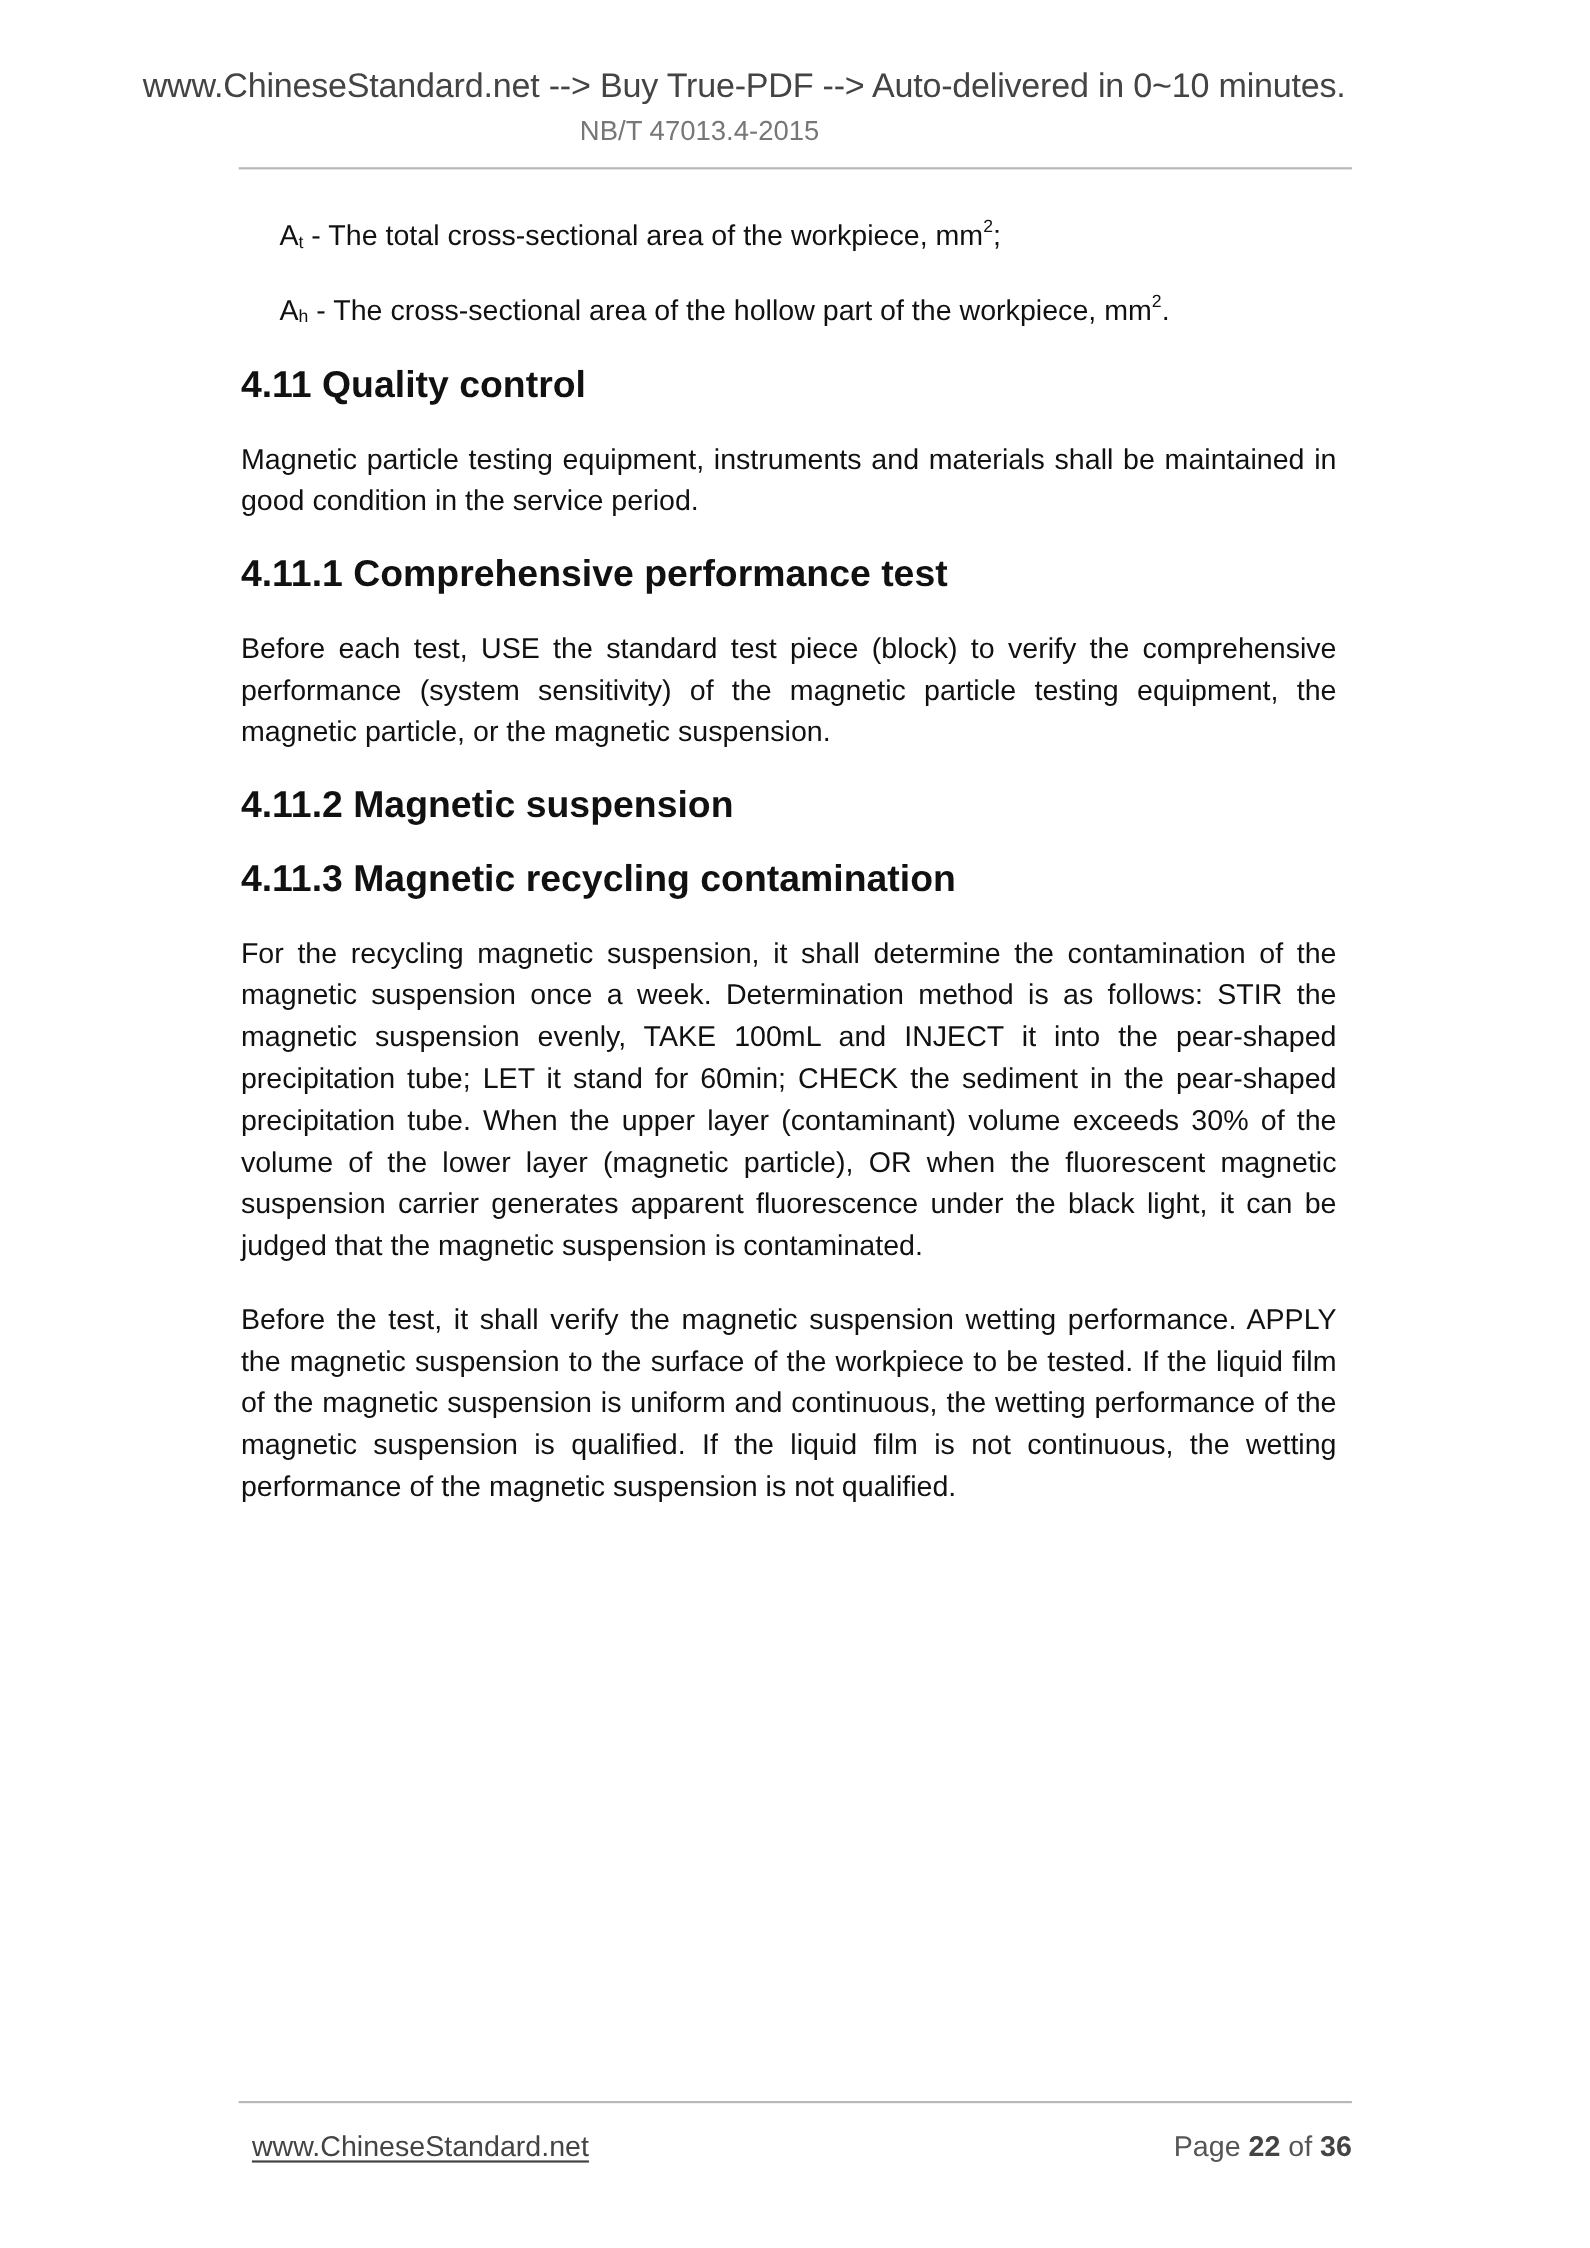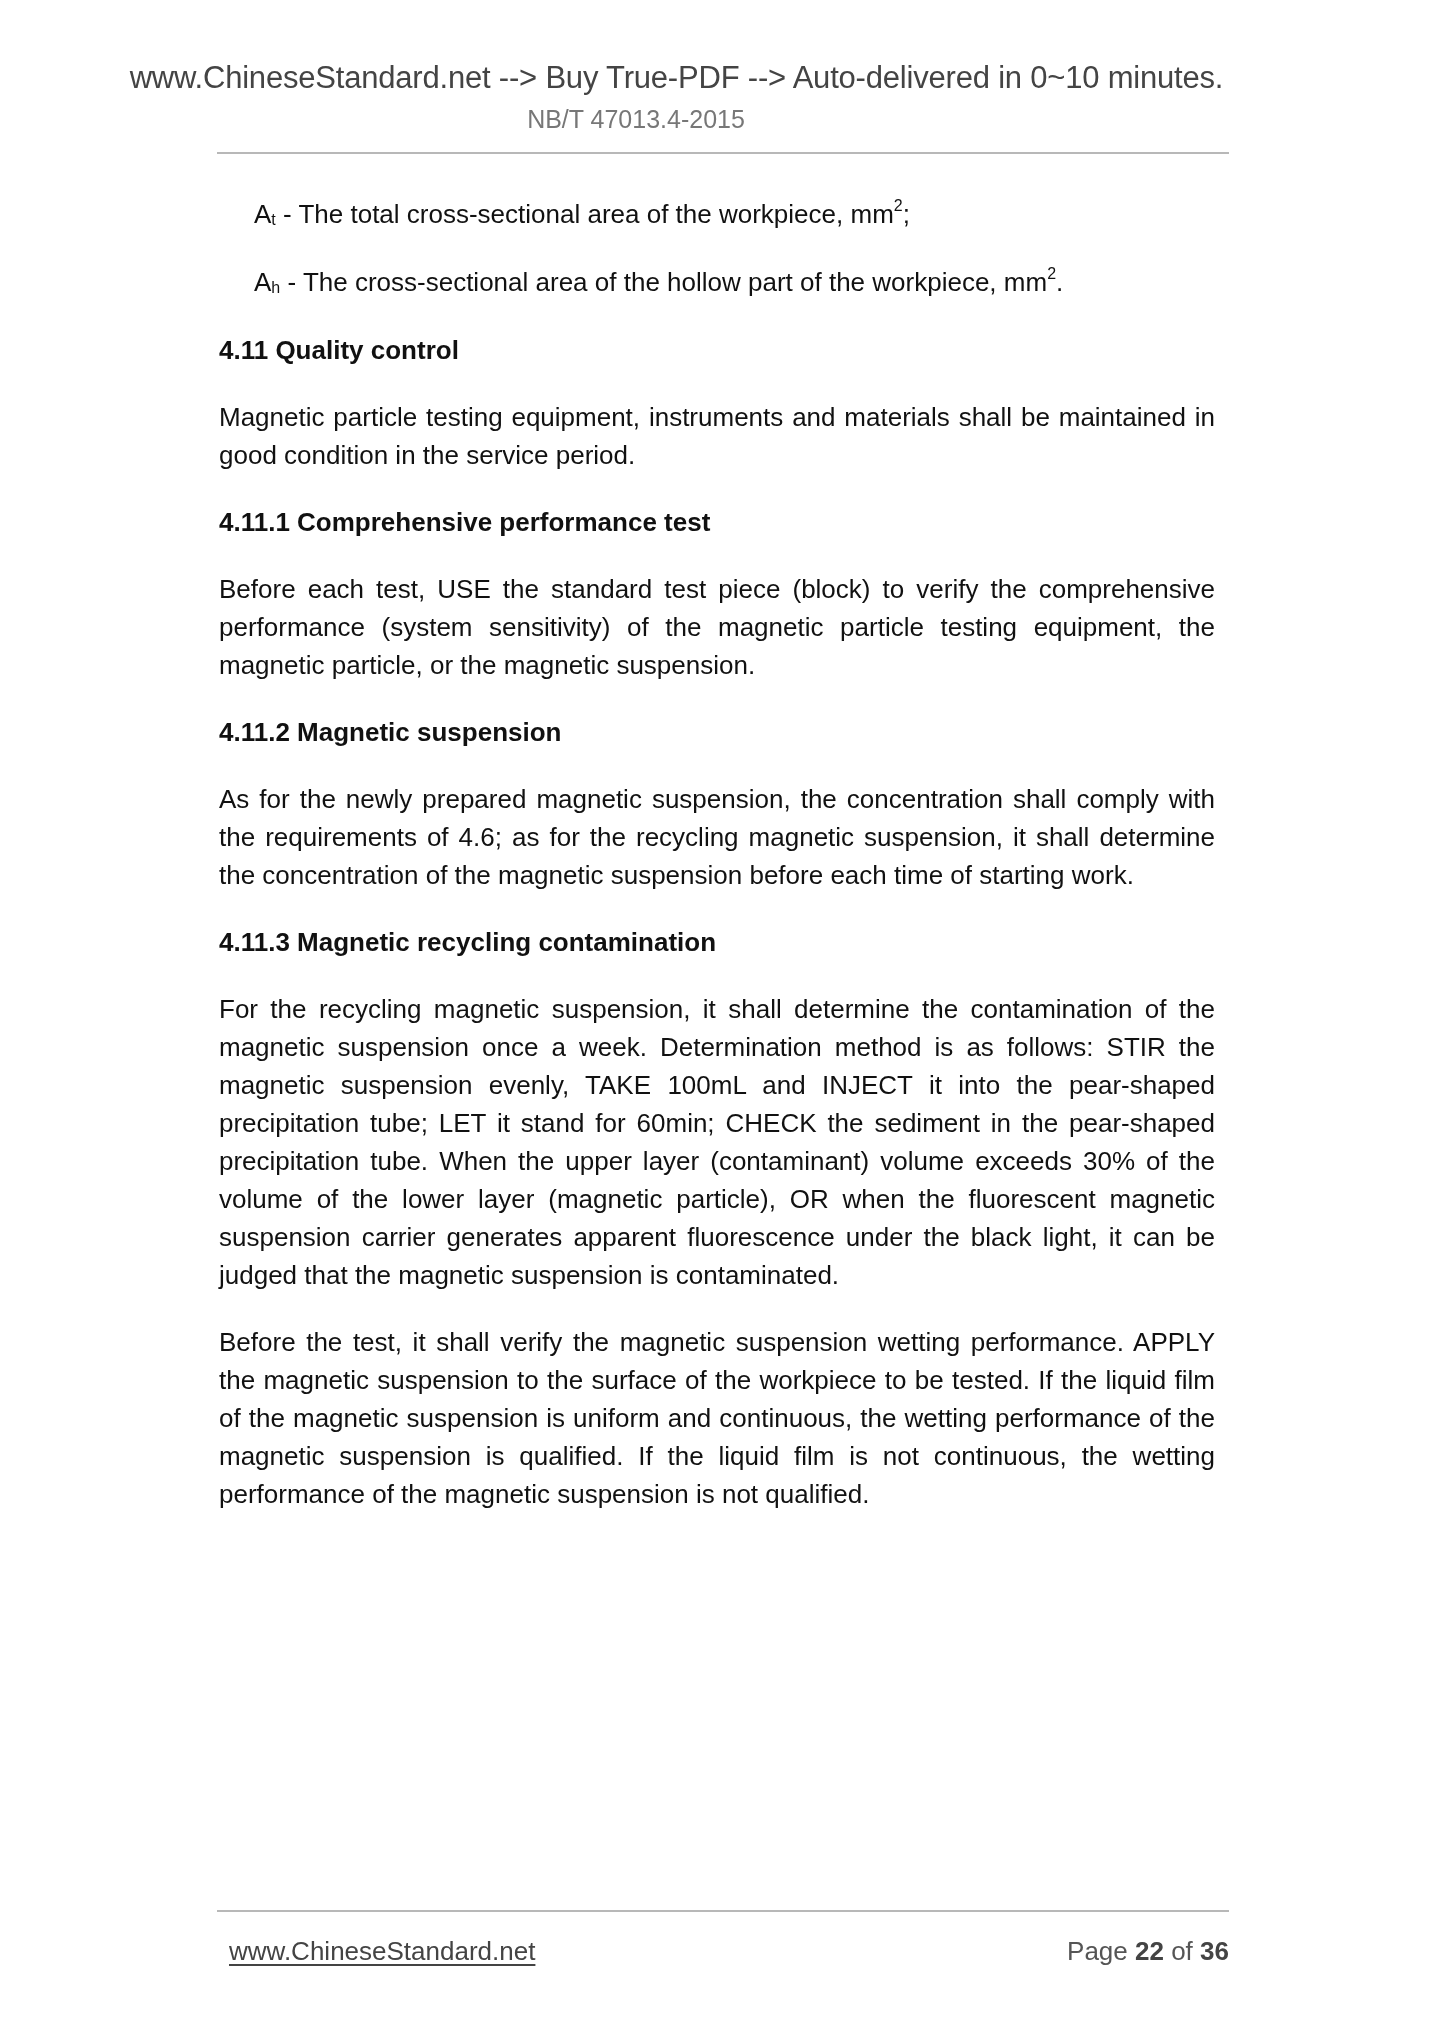--- a/index.html
+++ b/index.html
@@ -68,21 +68,21 @@
       font-size: 16px;
       vertical-align: -2px;
       line-height: 0;
     }
     .def-line sup {
       font-size: 16px;
       vertical-align: 12px;
       line-height: 0;
     }
     h2.sec {
-      font-size: 26px;
+      font-size: 34px;
       font-weight: bold;
       margin: 0 0 29px 0;
       line-height: 38px;
     }
     p.para {
       margin: 0 16px 29px 0;
       text-align: justify;
       text-align-last: left;
     }
     .page-footer {
@@ -133,21 +133,20 @@
 
   <div class="def-line"><span>A</span><sub>h</sub><span> - The cross-sectional area of the hollow part of the workpiece, mm</span><sup>2</sup><span>.</span></div>
 
   <h2 class="sec">4.11 Quality control</h2>
   <p class="para">Magnetic particle testing equipment, instruments and materials shall be maintained in good condition in the service period.</p>
 
   <h2 class="sec">4.11.1 Comprehensive performance test</h2>
   <p class="para">Before each test, USE the standard test piece (block) to verify the comprehensive performance (system sensitivity) of the magnetic particle testing equipment, the magnetic particle, or the magnetic suspension.</p>
 
   <h2 class="sec">4.11.2 Magnetic suspension</h2>
-  <p class="para">As for the newly prepared magnetic suspension, the concentration shall comply with the requirements of 4.6; as for the recycling magnetic suspension, it shall determine the concentration of the magnetic suspension before each time of starting work.</p>
 
   <h2 class="sec">4.11.3 Magnetic recycling contamination</h2>
   <p class="para">For the recycling magnetic suspension, it shall determine the contamination of the magnetic suspension once a week. Determination method is as follows: STIR the magnetic suspension evenly, TAKE 100mL and INJECT it into the pear-shaped precipitation tube; LET it stand for 60min; CHECK the sediment in the pear-shaped precipitation tube. When the upper layer (contaminant) volume exceeds 30% of the volume of the lower layer (magnetic particle), OR when the fluorescent magnetic suspension carrier generates apparent fluorescence under the black light, it can be judged that the magnetic suspension is contaminated.</p>
 
   <p class="para">Before the test, it shall verify the magnetic suspension wetting performance. APPLY the magnetic suspension to the surface of the workpiece to be tested. If the liquid film of the magnetic suspension is uniform and continuous, the wetting performance of the magnetic suspension is qualified. If the liquid film is not continuous, the wetting performance of the magnetic suspension is not qualified.</p>
 
 
 </div>
 
 <div class="page-footer">

